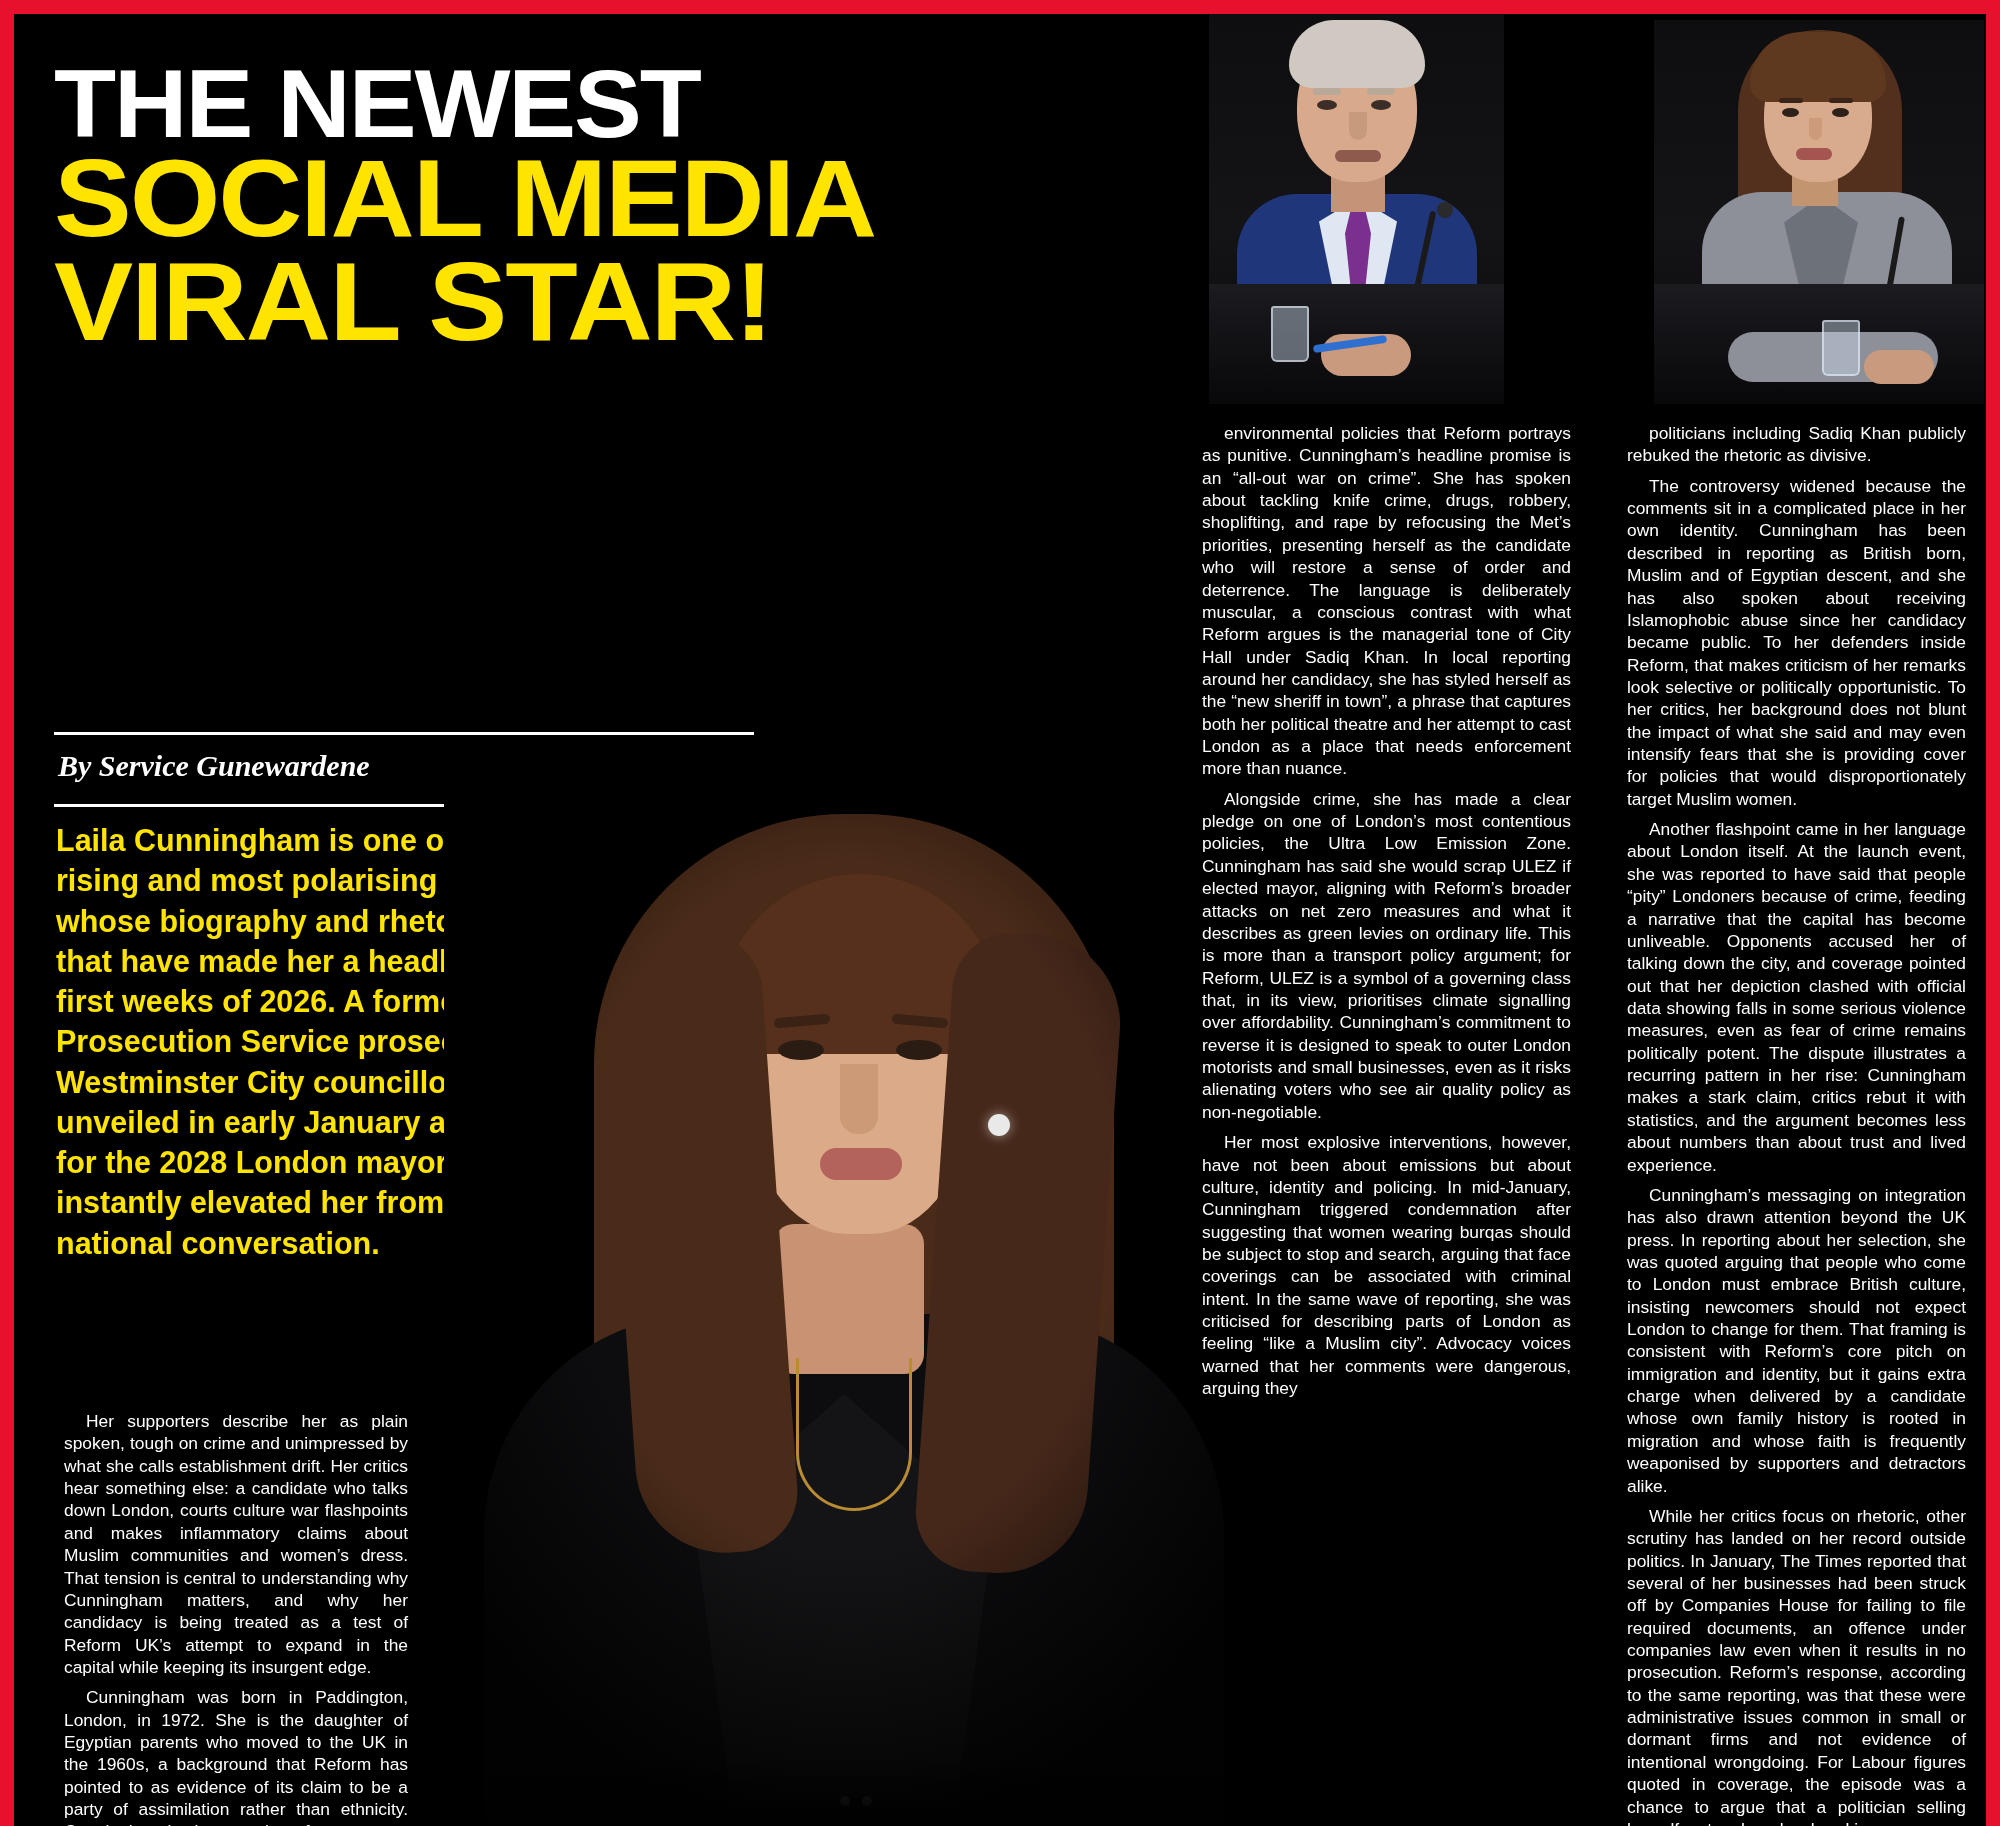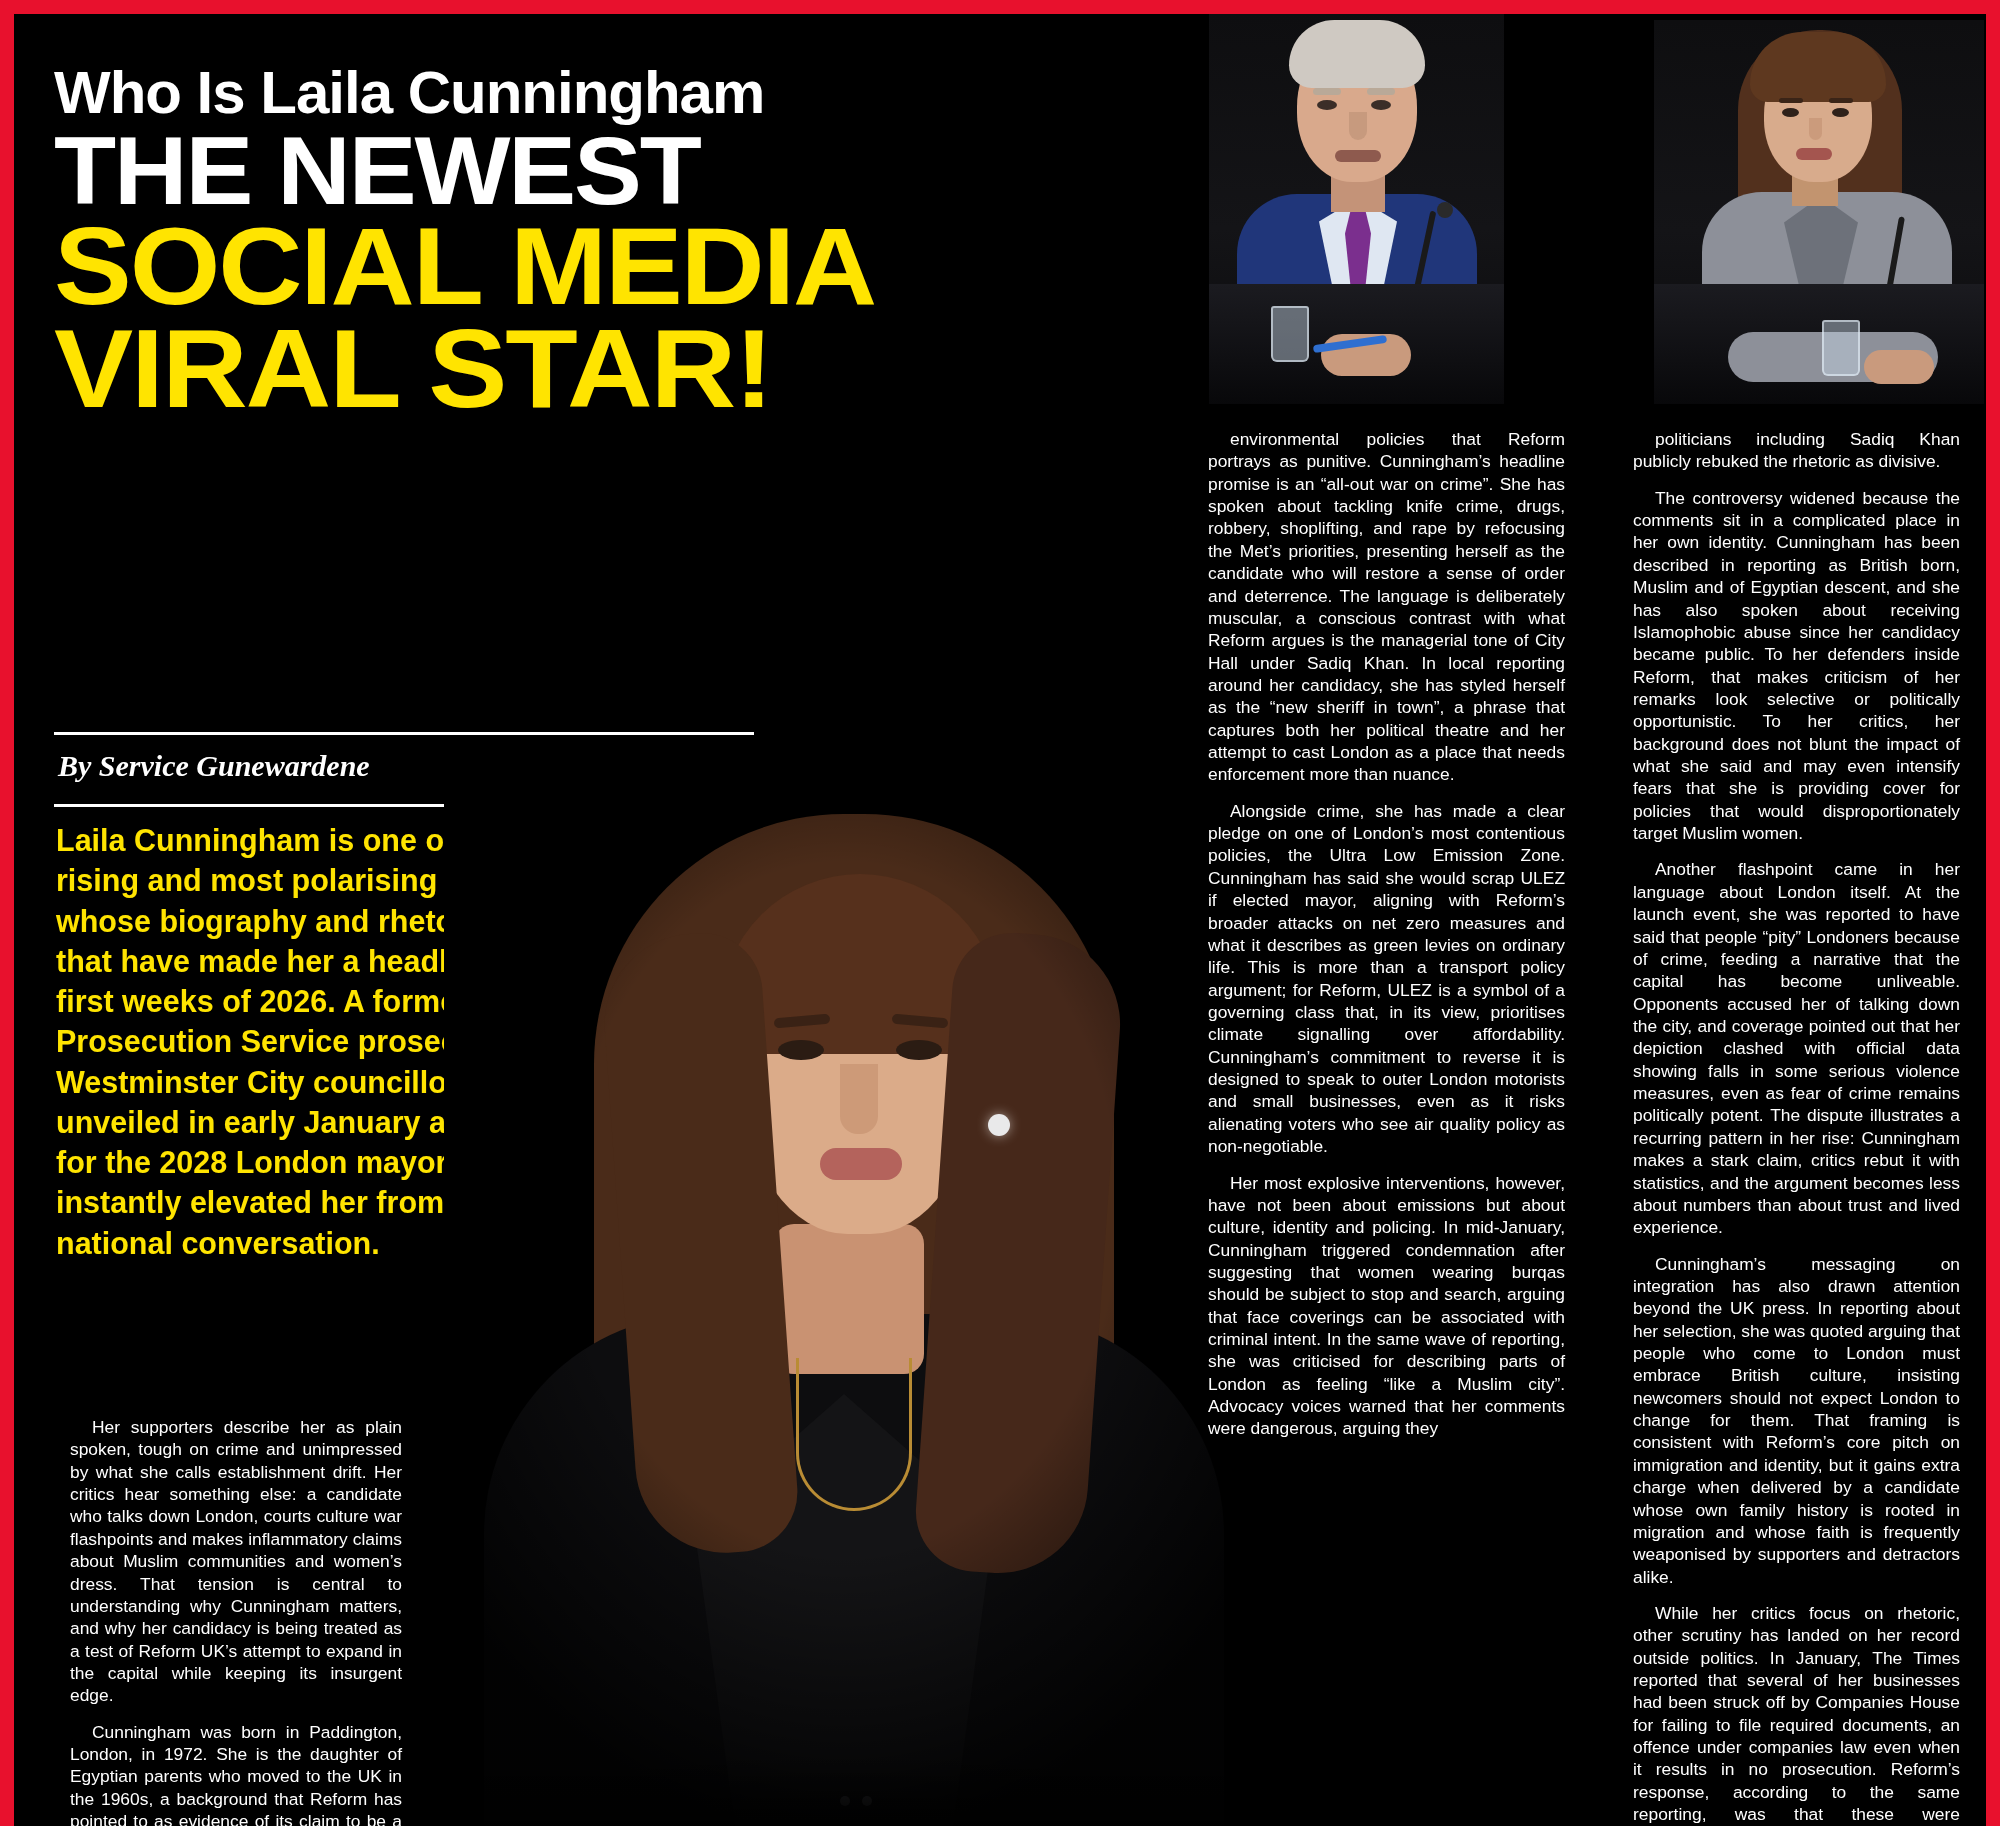--- a/index.html
+++ b/index.html
@@ -104,21 +104,21 @@
   
   .col {
     position: absolute;
     font-family: "Liberation Sans", sans-serif;
     font-size: 17.4px;
     line-height: 1.285;
     color: #ffffff;
     text-align: justify;
   }
   .col p {
-    margin: 14px;
+    margin: 8px;
     text-indent: 22px;
   }
   .col p.first { text-indent: 22px; }
 
   
   .col-1 {
     left: 42px;
     top: 1388px;
     width: 360px;
   }
@@ -439,21 +439,20 @@
     position: absolute; left: 0; bottom: 0; right: 0; height: 80px;
     background: linear-gradient(rgba(0,0,0,0), rgba(0,0,0,0.9));
   }
 </style>
 </head>
 <body>
 
 <div id="page">
 
   <div class="headline-block">
-    <div class="kicker">Who Is Laila Cunningham</div>
     <div class="head-line head-1">THE NEWEST</div>
     <div class="head-line head-2">SOCIAL MEDIA</div>
     <div class="head-line head-3">VIRAL STAR!</div>
   </div>
 
   <div class="rule rule-top"></div>
   <div class="byline">By Service Gunewardene</div>
   <div class="rule rule-bottom"></div>
 
   <div class="standfirst">Laila Cunningham is one of Reform UK’s fastest rising and most polarising figures, a politician whose biography and rhetoric collide in ways that have made her a headline magnet in the first weeks of 2026. A former Crown Prosecution Service prosecutor and a Westminster City councillor, Cunningham was unveiled in early January as Reform UK’s pick for the 2028 London mayoral contest, a role that instantly elevated her from local politics into the national conversation.</div>

